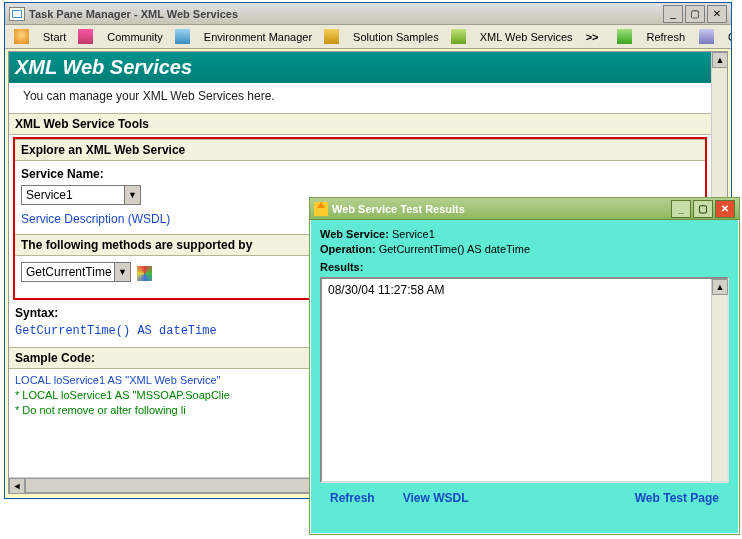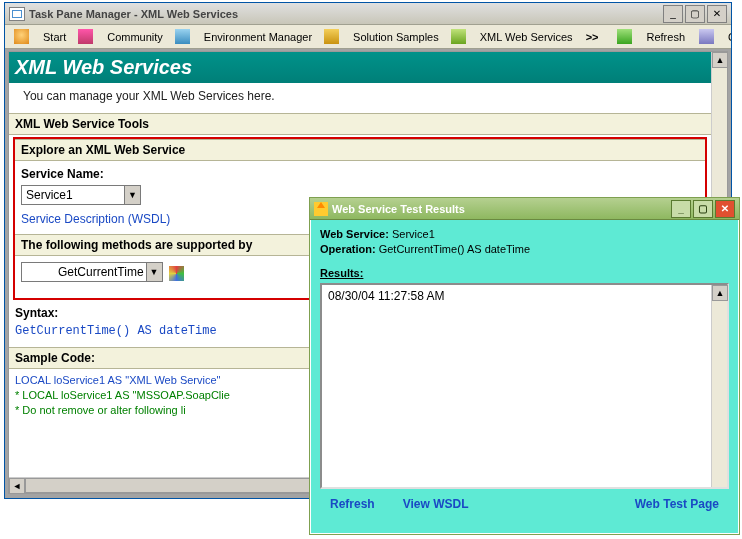--- a/index.html
+++ b/index.html
@@ -1,19 +1,19 @@
 <!DOCTYPE html>
 <html><head>
 <meta charset="utf-8">
 <style>
 * { margin:0; padding:0; box-sizing:border-box; font-family:Tahoma,Arial,sans-serif; font-size:11px; }
 body { background:#fff; width:742px; height:539px; position:relative; overflow:hidden; }
 
 
-.win-main { position:absolute; left:4px; top:2px; width:728px; height:497px; border:1px solid #0054a6; background:#a3a3a3; }
+.win-main { position:absolute; left:4px; top:2px; width:728px; height:497px; border:1px solid #0054a6; background:#fef9c3; }
 .titlebar { height:22px; background:linear-gradient(#e0e0e0,#c8c6b8); display:flex; align-items:center; padding:0 4px; border-bottom:1px solid #a0a090; }
 .titlebar .icon { width:16px; height:14px; background:#fff; border:1px solid #808080; margin-right:4px; position:relative; }
 .titlebar .icon::after{content:""; position:absolute; left:2px; top:2px; right:2px; bottom:2px; border:1px solid #4a90d0;}
 .titlebar .title { flex:1; font-weight:bold; color:#444; }
 .win-btns { display:flex; gap:2px; }
 .win-btn { width:20px; height:18px; border:1px solid #808080; background:#d4d0c8; display:flex; align-items:center; justify-content:center; font-size:10px; cursor:pointer; }
 
 
 .toolbar { height:24px; background:#ece9d8; border-bottom:1px solid #a0a090; display:flex; align-items:center; padding:0 4px; gap:2px; white-space:nowrap; overflow:hidden; }
 .tb-item { display:flex; align-items:center; gap:14px; padding:2px 5px; cursor:pointer; }
@@ -134,21 +134,21 @@
       <div class="red-box">
         <div class="section-head" style="margin:-4px -6px 6px;">Explore an XML Web Service</div>
         <span class="lbl-bold">Service Name:</span>
         <div class="sel">
           <div class="sel-text">Service1</div>
           <div class="sel-btn">▼</div>
         </div>
         <div class="link">Service Description (WSDL)</div>
 
         <div class="section-head" style="margin:6px -6px;">The following methods are supported by</div>
-        <div class="sel" style="min-width:110px;padding-left:32px;">
+        <div class="sel" style="min-width:110px;">
           <div class="sel-text">GetCurrentTime</div>
           <div class="sel-btn">▼</div>
         </div>
         <span class="mini-ico ico-go"></span>
       </div>
 
       <div class="syntax-block">
         <span class="lbl-bold">Syntax:</span>
         <div class="code">GetCurrentTime() AS dateTime</div>
       </div>
@@ -179,21 +179,21 @@
   <div class="res-title">
     <span class="ricon"></span>
     <span class="rtitle">Web Service Test Results</span>
     <div class="res-wbtn">_</div>
     <div class="res-wbtn">▢</div>
     <div class="res-wbtn close">✕</div>
   </div>
   <div class="res-body">
     <div class="res-row"><b>Web Service:</b> <span>Service1</span></div>
     <div class="res-row"><b>Operation:</b> <span>GetCurrentTime() AS dateTime</span></div>
-    <div class="res-row" style="margin-top:12px;text-decoration:underline;"><b>Results:</b></div>
+    <div class="res-row" style="margin-top:6px;"><b>Results:</b></div>
     <div class="res-textbox">
       <div class="txt">08/30/04 11:27:58 AM</div>
       <div class="tb-scroll">
         <div class="scroll-btn">▲</div>
       </div>
     </div>
     <div class="res-footer">
       <span class="rlink">Refresh</span>
       <span class="rlink">View WSDL</span>
       <span class="spacer"></span>

